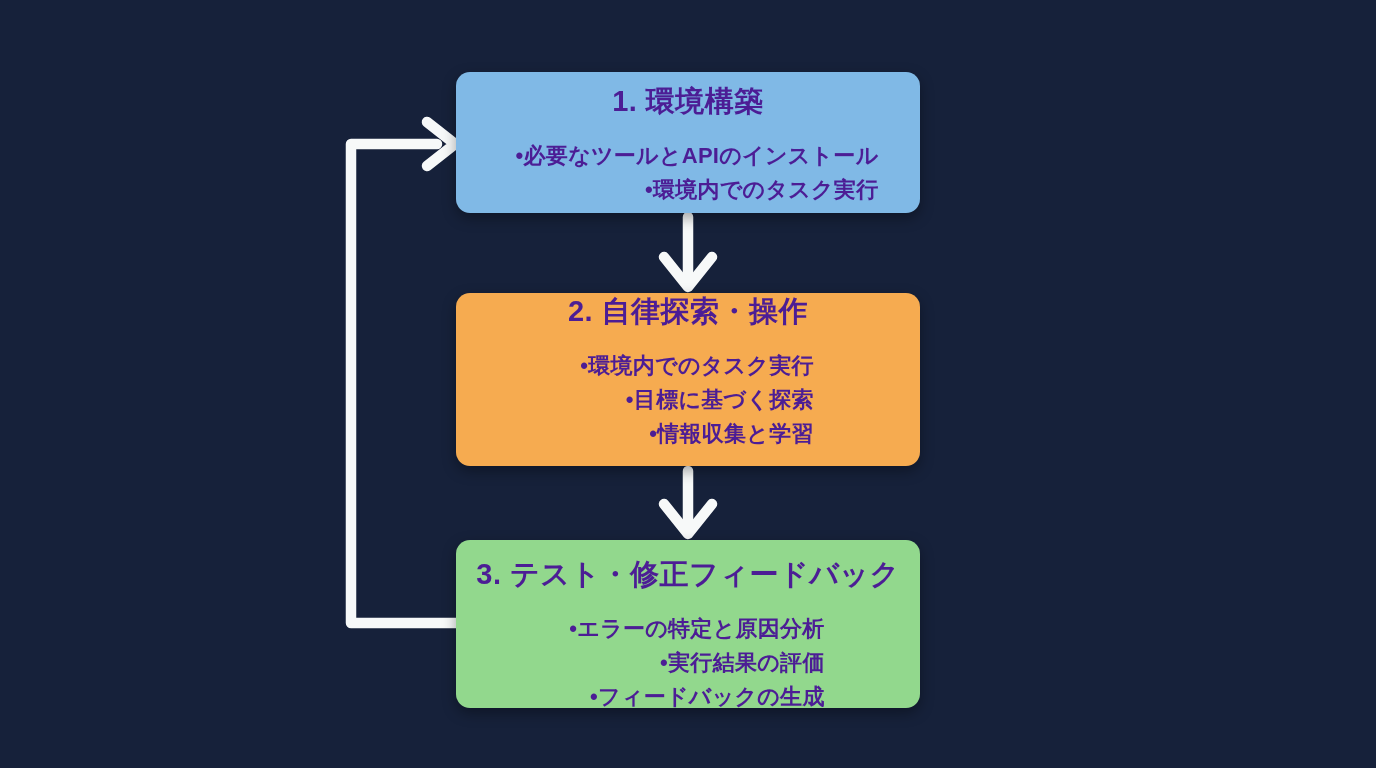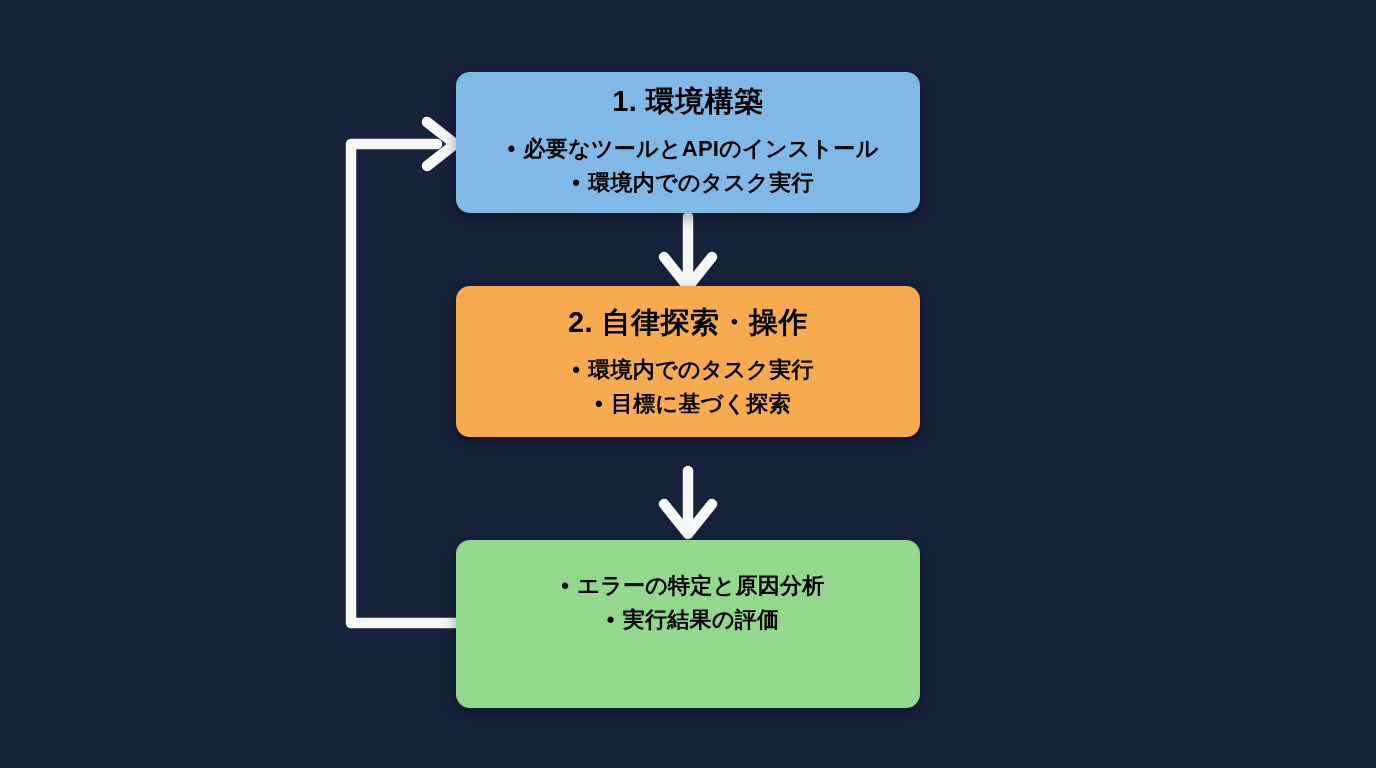--- a/index.html
+++ b/index.html
@@ -28,39 +28,39 @@
     stroke-width: 10.5;
     stroke-linecap: round;
     stroke-linejoin: round;
   }
   .node {
     position: absolute;
     left: 456px;
     width: 464px;
     box-sizing: border-box;
     border-radius: 14px;
-    color: #000000;
+    color: #4c1d95;
     text-align: center;
     box-shadow: 0 5px 14px rgba(0,0,0,0.35);
   }
   .node-1 { top: 72px;  height: 141px; padding-top: 11px; }
-  .node-2 { top: 286px; height: 151px; padding-top: 18px; }
+  .node-2 { top: 293px; height: 173px; }
   .node-3 { top: 540px; height: 168px; padding-top: 16px; }
   .node-title {
     font-size: 29px;
     font-weight: 700;
     line-height: 1.25;
     letter-spacing: 0.5px;
     white-space: nowrap;
   }
   .node-bullets {
     display: inline-block;
-    text-align: center;
+    text-align: right;
     list-style: none;
-    margin: 13px auto 0;
+    margin: 20px auto 0;
     padding: 0;
     font-size: 22px;
     font-weight: 700;
     letter-spacing: 0.3px;
   }
   .node-bullets li {
     line-height: 34px;
     white-space: nowrap;
   }
   .node-bullets li::before {
@@ -99,23 +99,26 @@
       <li>必要なツールとAPIのインストール</li>
       <li>環境内でのタスク実行</li>
     </ul>
   </div>
 
   <div class="node node-2" style="background: rgb(246, 171, 80);">
     <div class="node-title">2. 自律探索・操作</div>
     <ul class="node-bullets">
       <li>環境内でのタスク実行</li>
       <li>目標に基づく探索</li>
+      <li>情報収集と学習</li>
     </ul>
   </div>
 
   <div class="node node-3" style="background: rgb(146, 216, 141);">
+    <div class="node-title">3. テスト・修正フィードバック</div>
     <ul class="node-bullets">
       <li>エラーの特定と原因分析</li>
       <li>実行結果の評価</li>
+      <li>フィードバックの生成</li>
     </ul>
   </div>
 
 </div>
 
 </body></html>

